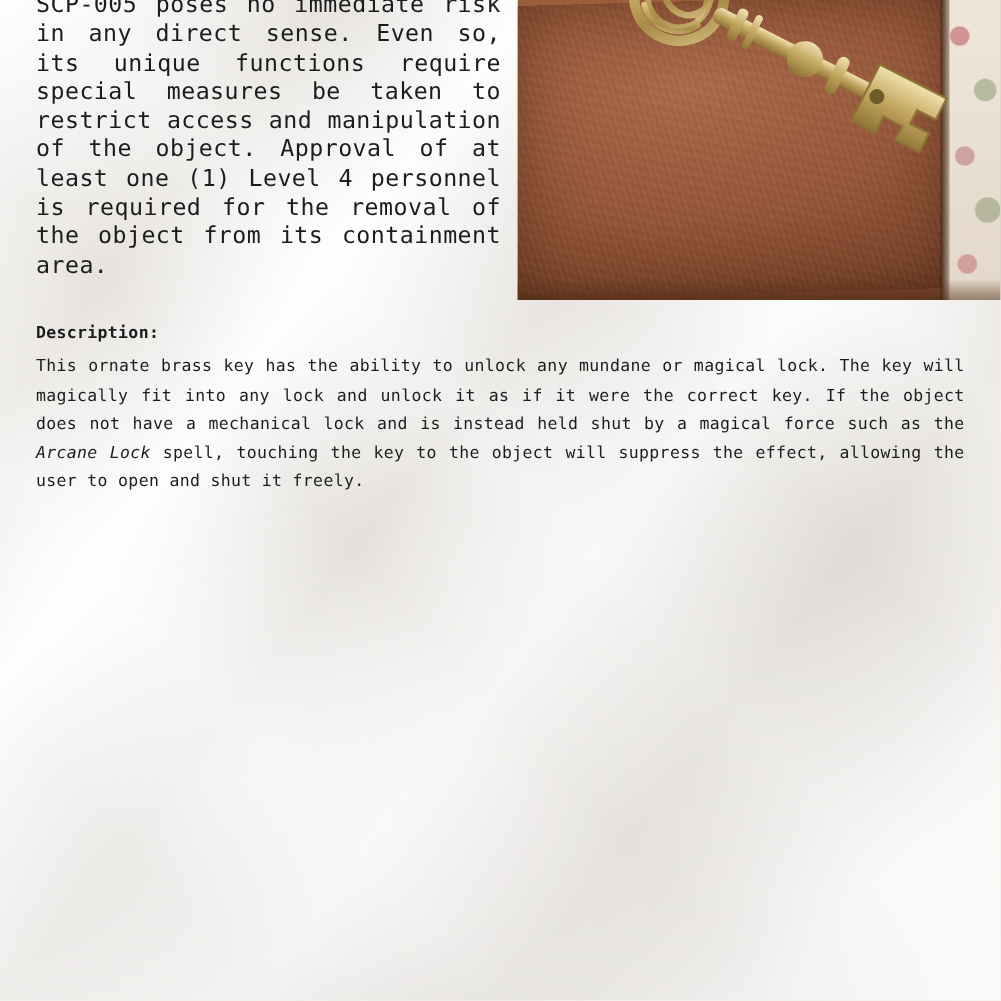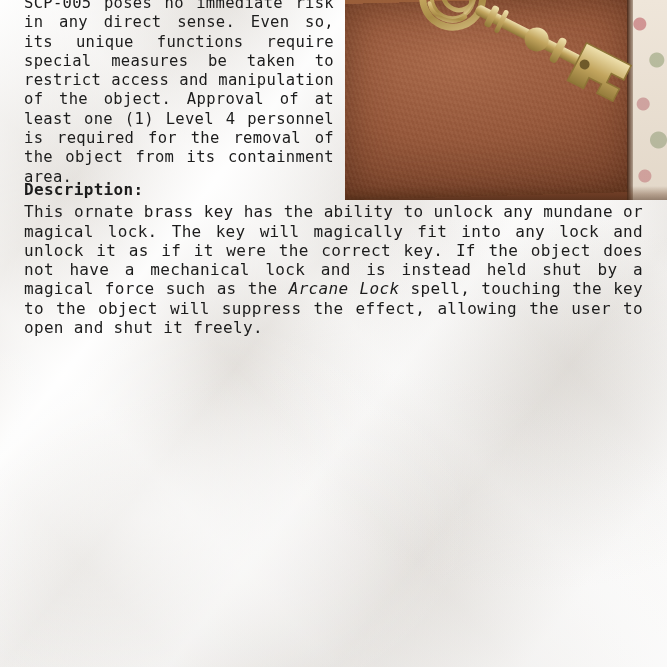--- a/index.html
+++ b/index.html
@@ -129,24 +129,24 @@
     width: 310px;
     color: #1c1c1c;
     font-size: 15.5px;
     line-height: 19.3px;
     text-align: justify;
     letter-spacing: 0.02em;
   }
   .full-width-text {
     position: absolute;
     left: 24px;
-    top: 180px;
+    top: 212px;
     width: 619px;
     color: #1c1c1c;
-    font-size: 16px;
+    font-size: 11px;
     line-height: 19.3px;
     text-align: justify;
     letter-spacing: 0.02em;
   }
   .heading {
     font-weight: bold;
     margin: 0 0 3px 0;
     text-align: left;
   }
   .body-p {

